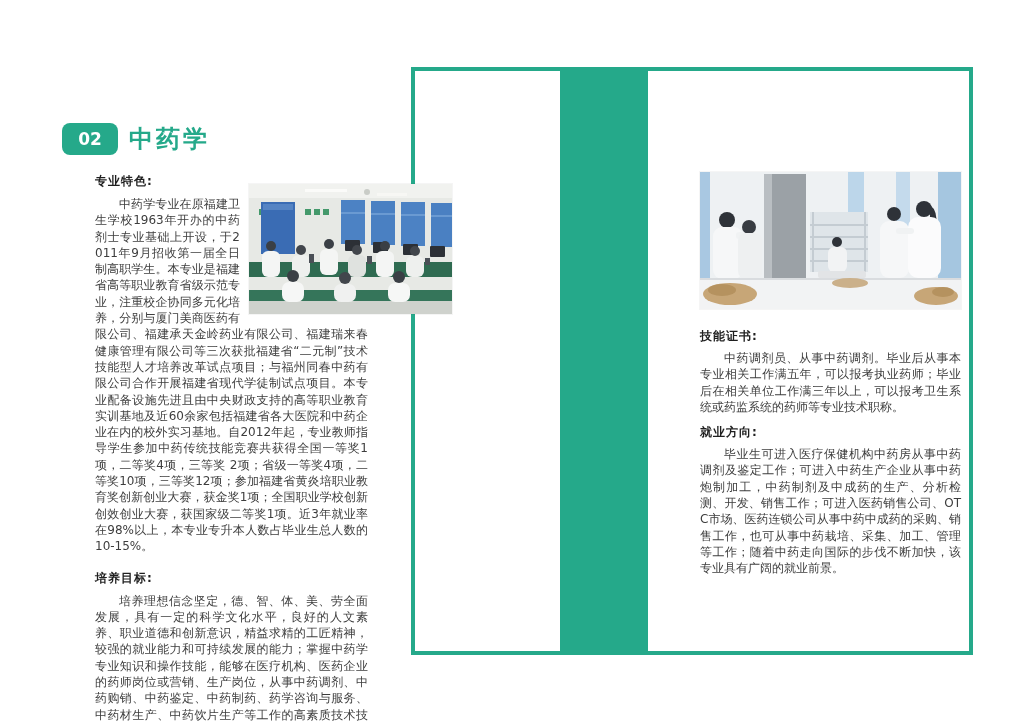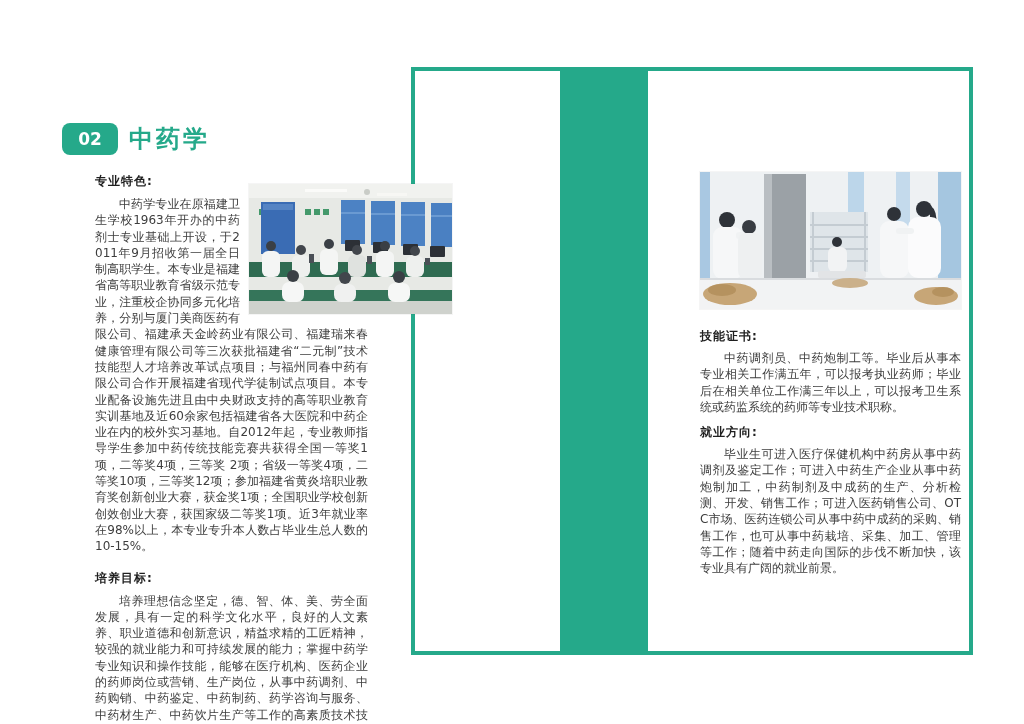--- a/index.html
+++ b/index.html
@@ -187,18 +187,18 @@
         <g>
           <ellipse cx="30" cy="122" rx="27" ry="11" fill="#c7a677"></ellipse>
           <ellipse cx="22" cy="118" rx="14" ry="6" fill="#b5925f"></ellipse>
           <ellipse cx="150" cy="111" rx="18" ry="5" fill="#cbb08a"></ellipse>
           <ellipse cx="236" cy="124" rx="22" ry="9" fill="#c7a677"></ellipse>
           <ellipse cx="243" cy="120" rx="11" ry="5" fill="#b5925f"></ellipse>
         </g>
       </svg>
     </div>
     <div class="heading">技能证书:</div>
-    <div class="para">中药调剂员、中药炮制工等。毕业后从事本专业相关工作满五年，可以报考执业药师；毕业后在相关单位工作满三年以上，可以报考卫生系统或药监系统的药师等专业技术职称。</div>
+    <div class="para">中药调剂员、从事中药调剂。毕业后从事本专业相关工作满五年，可以报考执业药师；毕业后在相关单位工作满三年以上，可以报考卫生系统或药监系统的药师等专业技术职称。</div>
     <div class="heading careers-heading">就业方向:</div>
     <div class="para">毕业生可进入医疗保健机构中药房从事中药调剂及鉴定工作；可进入中药生产企业从事中药炮制加工，中药制剂及中成药的生产、分析检测、开发、销售工作；可进入医药销售公司、OTC市场、医药连锁公司从事中药中成药的采购、销售工作，也可从事中药栽培、采集、加工、管理等工作；随着中药走向国际的步伐不断加快，该专业具有广阔的就业前景。</div>
   </div>
 
 </div>
 
 </body></html>

